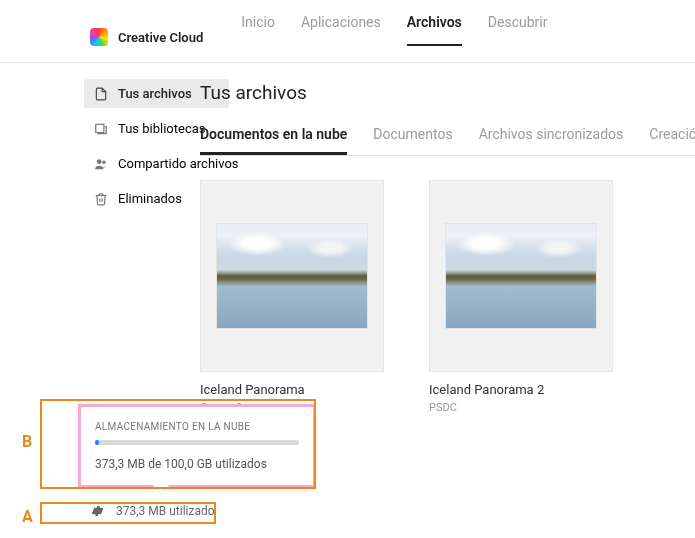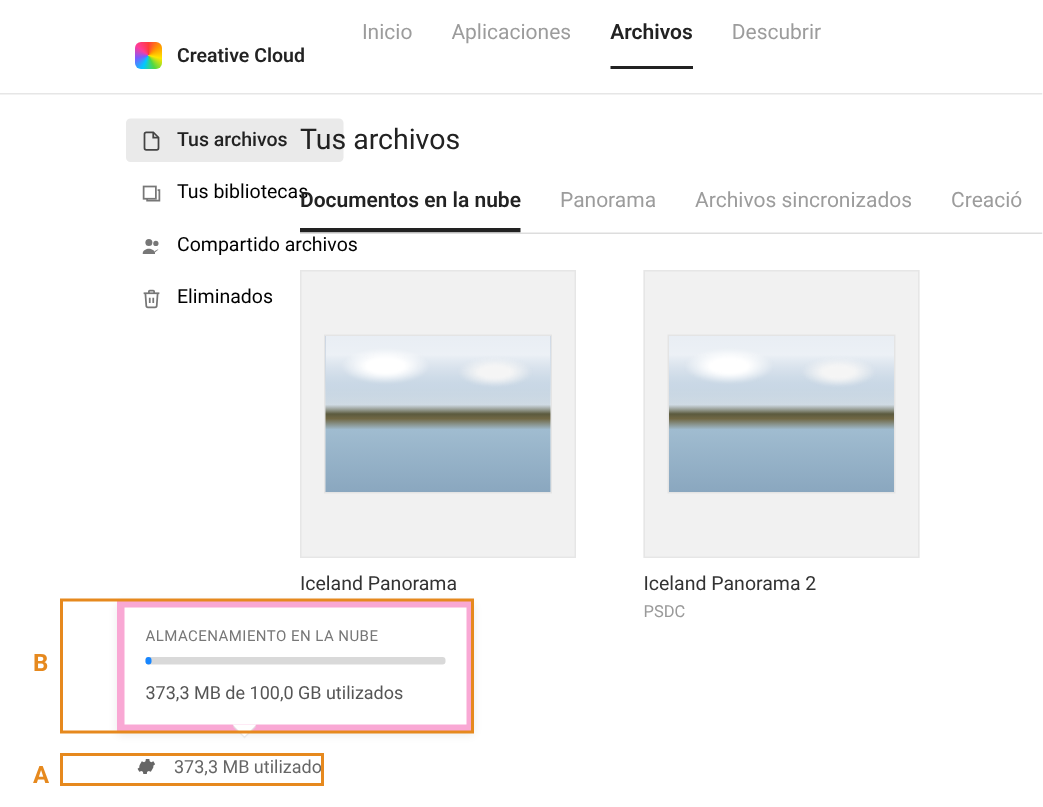--- a/index.html
+++ b/index.html
@@ -162,21 +162,21 @@
     color: #666;
   }
   .gear { width: 14px; height: 14px; color: #666; }
 
   .tooltip {
     position: absolute;
     left: 78px;
     bottom: 50px;
     width: 238px;
     background: #fff;
-    border: 5px solid #f9a8d4;
+    border: 3px solid #f9a8d4;
     box-shadow: 0 2px 6px rgba(0,0,0,0.08);
     padding: 14px 14px 14px 14px;
     font-size: 11px;
     color: #555;
   }
   .tooltip-title {
     font-size: 10px;
     letter-spacing: 0.3px;
     color: #777;
     margin-bottom: 8px;
@@ -263,21 +263,21 @@
         </svg>
       <span>Eliminados</span>
     </div>
   </div>
 
   <div class="content">
     <h1 class="page-title">Tus archivos</h1>
 
     <div class="tabs">
       <div class="tab active">Documentos en la nube</div>
-      <div class="tab">Panorama</div>
+      <div class="tab">Documentos</div>
       <div class="tab">Archivos sincronizados</div>
       <div class="tab">Creació</div>
     </div>
 
     <div class="grid">
       <div class="card">
         <div class="thumb-box">
           <div class="landscape"></div>
         </div>
         <div class="card-title">Iceland Panorama</div>

